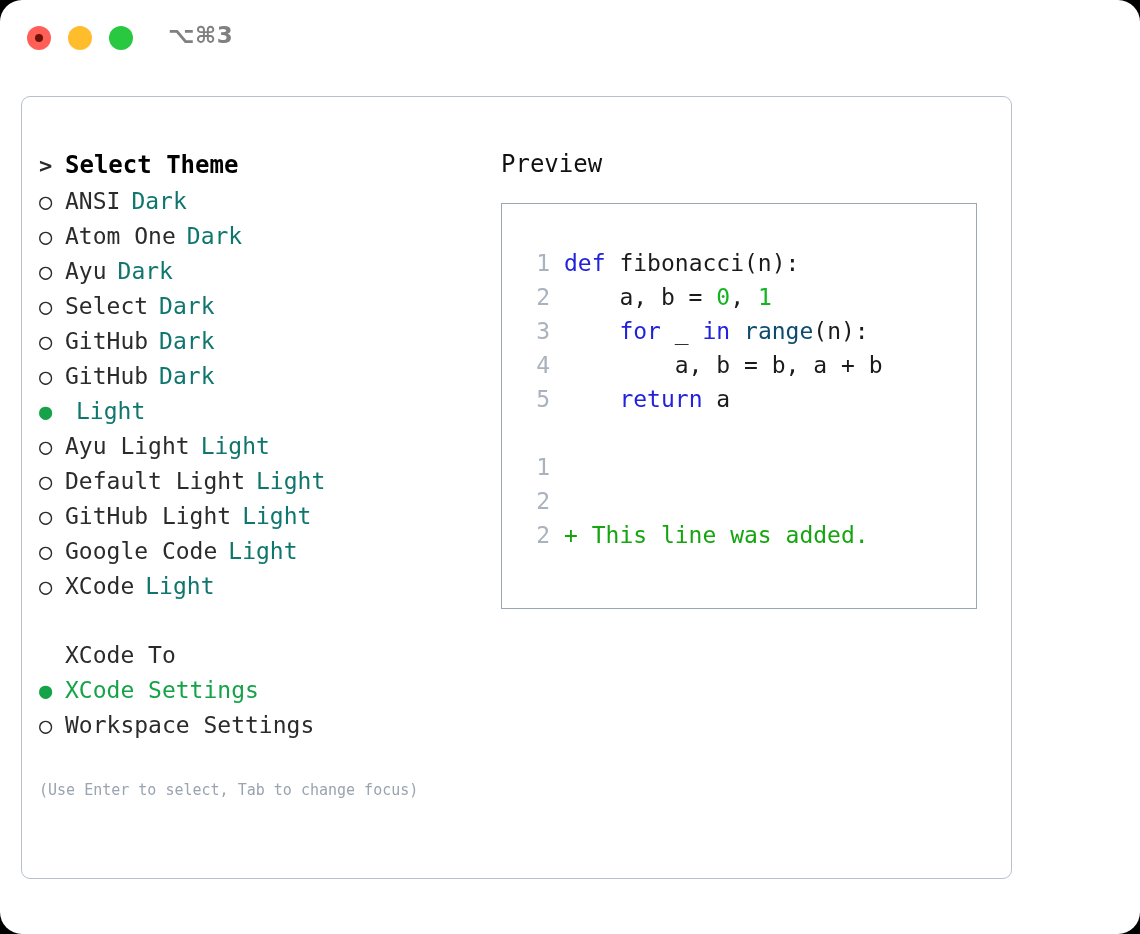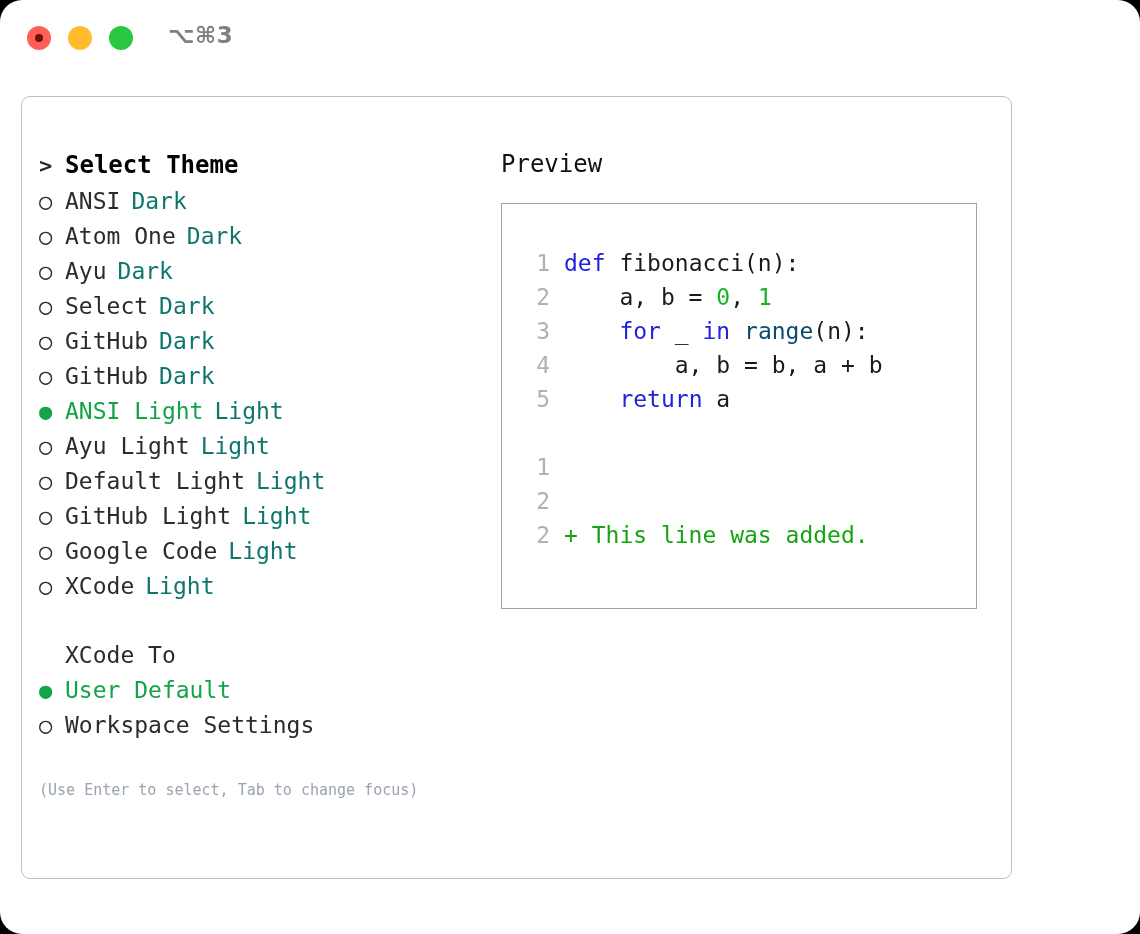--- a/index.html
+++ b/index.html
@@ -204,36 +204,36 @@
         <span class="marker">&gt;</span><span>Select Theme</span>
       </div>
 
       <div id="theme-list">
           <div class="list-row"><span class="marker">○</span><span class="label">ANSI</span><span class="suffix">Dark</span></div>
           <div class="list-row"><span class="marker">○</span><span class="label">Atom One</span><span class="suffix">Dark</span></div>
           <div class="list-row"><span class="marker">○</span><span class="label">Ayu</span><span class="suffix">Dark</span></div>
           <div class="list-row"><span class="marker">○</span><span class="label">Select</span><span class="suffix">Dark</span></div>
           <div class="list-row"><span class="marker">○</span><span class="label">GitHub</span><span class="suffix">Dark</span></div>
           <div class="list-row"><span class="marker">○</span><span class="label">GitHub</span><span class="suffix">Dark</span></div>
-          <div class="list-row"><span class="marker sel">●</span><span class="label sel">ANSI Light</span><span class="suffix">Light</span></div>
+          <div class="list-row"><span class="marker sel">●</span><span class="suffix">Light</span></div>
           <div class="list-row"><span class="marker">○</span><span class="label">Ayu Light</span><span class="suffix">Light</span></div>
           <div class="list-row"><span class="marker">○</span><span class="label">Default Light</span><span class="suffix">Light</span></div>
           <div class="list-row"><span class="marker">○</span><span class="label">GitHub Light</span><span class="suffix">Light</span></div>
           <div class="list-row"><span class="marker">○</span><span class="label">Google Code</span><span class="suffix">Light</span></div>
           <div class="list-row"><span class="marker">○</span><span class="label">XCode</span><span class="suffix">Light</span></div>
         </div>
 
       <div class="spacer-lg"></div>
 
       <div class="sub-head">
         <span class="marker"> </span><span>XCode To</span>
       </div>
 
       <div id="apply-list">
-          <div class="list-row"><span class="marker sel">●</span><span class="label sel">User Default</span></div>
+          <div class="list-row"><span class="marker sel">●</span><span class="label sel">XCode Settings</span></div>
           <div class="list-row"><span class="marker">○</span><span class="label">Workspace Settings</span></div>
         </div>
 
       <div class="hint">(Use Enter to select, Tab to change focus)</div>
     </div>
 
     <div class="right-pane">
       <div class="preview-title">Preview</div>
       <div class="preview-box">
         <div id="code-block">

